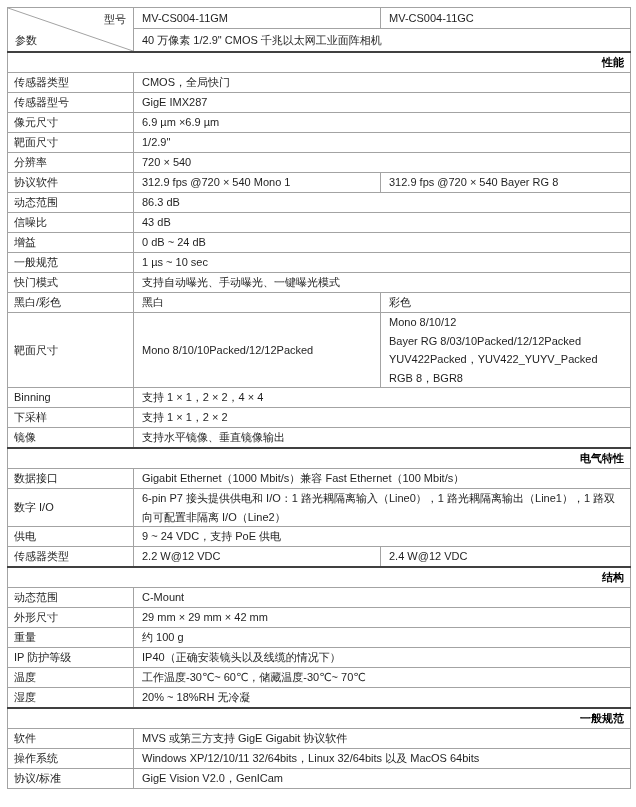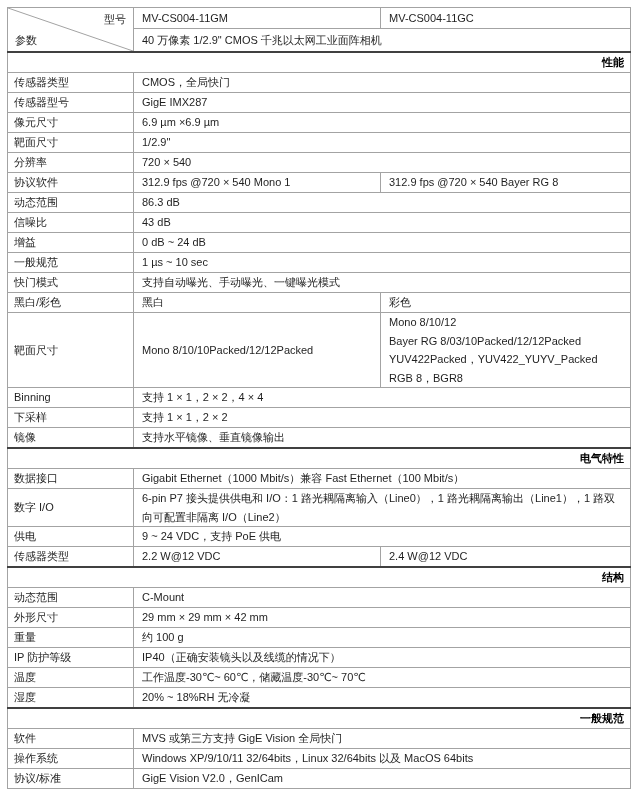--- a/index.html
+++ b/index.html
@@ -223,25 +223,25 @@
         </tr>
         <tr>
           <td class="label-cell">湿度</td>
           <td class="value-cell" colspan="2">20% ~ 18%RH 无冷凝</td>
         </tr>
         <tr class="section-row">
           <td colspan="3">一般规范</td>
         </tr>
         <tr>
           <td class="label-cell">软件</td>
-          <td class="value-cell" colspan="2">MVS 或第三方支持 GigE Vision 全局快门</td>
+          <td class="value-cell" colspan="2">MVS 或第三方支持 GigE Gigabit 协议软件</td>
         </tr>
         <tr>
           <td class="label-cell">操作系统</td>
-          <td class="value-cell" colspan="2">Windows XP/9/10/11 32/64bits，Linux 32/64bits 以及 MacOS 64bits</td>
+          <td class="value-cell" colspan="2">Windows XP/12/10/11 32/64bits，Linux 32/64bits 以及 MacOS 64bits</td>
         </tr>
         <tr>
           <td class="label-cell">协议/标准</td>
           <td class="value-cell" colspan="2">GigE Vision V2.0，GenICam</td>
         </tr>
       </tbody>
   </table>
 </div>
 
 </body></html>

